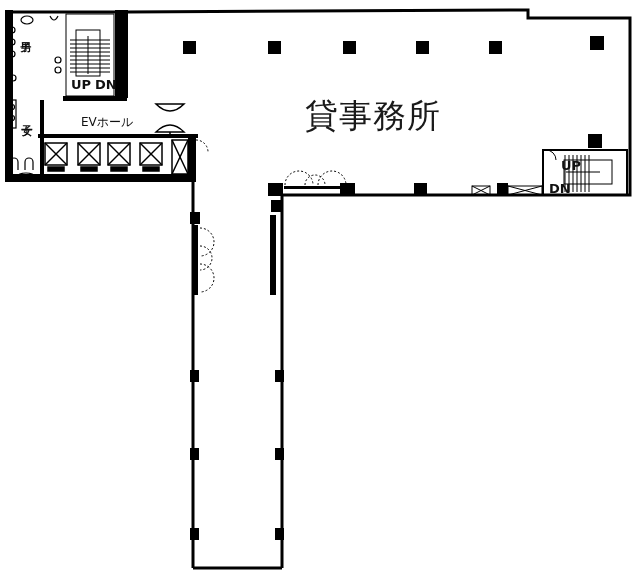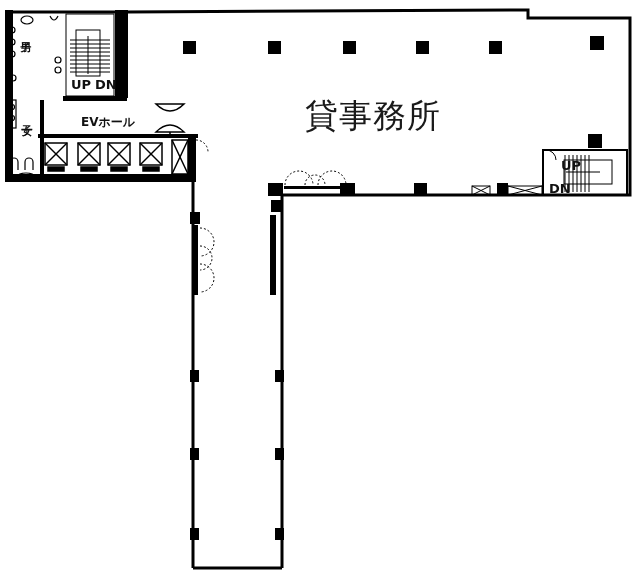--- a/index.html
+++ b/index.html
@@ -1,20 +1,20 @@
 <!DOCTYPE html>
 <html><head>
 <meta charset="utf-8">
 <style>
   html, body { margin: 0; padding: 0; background: #ffffff; }
   body { width: 640px; height: 580px; position: relative; overflow: hidden; font-family: "DejaVu Sans", sans-serif; }
   svg { position: absolute; left: 0; top: 0; }
   .label { position: absolute; color: #111; white-space: nowrap; }
   .office-label { left: 305px; top: 94px; font-size: 33px; font-weight: normal; letter-spacing: 1px; color: #1a1a1a; }
-  .ev-hall-label { left: 81px; top: 114px; font-size: 12px; font-weight: bold; text-align: right; }
+  .ev-hall-label { left: 81px; top: 114px; font-size: 12px; font-weight: normal; text-align: right; }
   .mens-label { left: 17px; top: 33px; font-size: 11px; font-weight: bold; writing-mode: vertical-rl; }
   .womens-label { left: 18px; top: 116px; font-size: 11px; font-weight: bold; writing-mode: vertical-rl; }
   .tiny { font-size: 13px; font-weight: bold; }
   .up1 { left: 71px; top: 77px; }
   .dn1 { left: 95px; top: 77px; }
   .up2 { left: 561px; top: 158px; }
   .dn2 { left: 549px; top: 181px; }
 </style>
 </head>
 <body>

